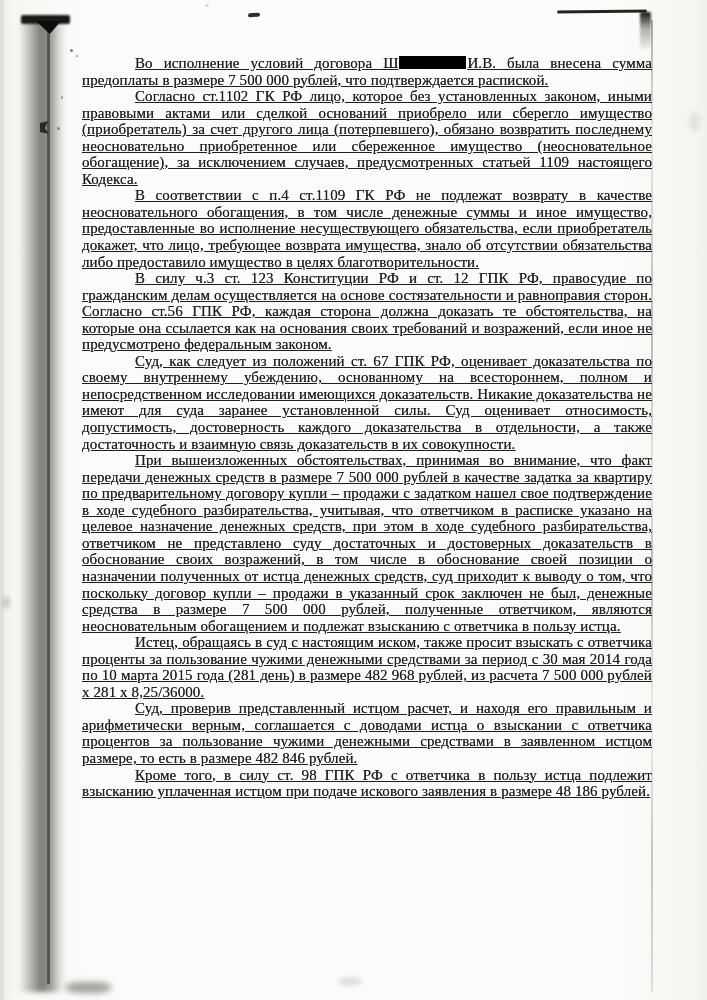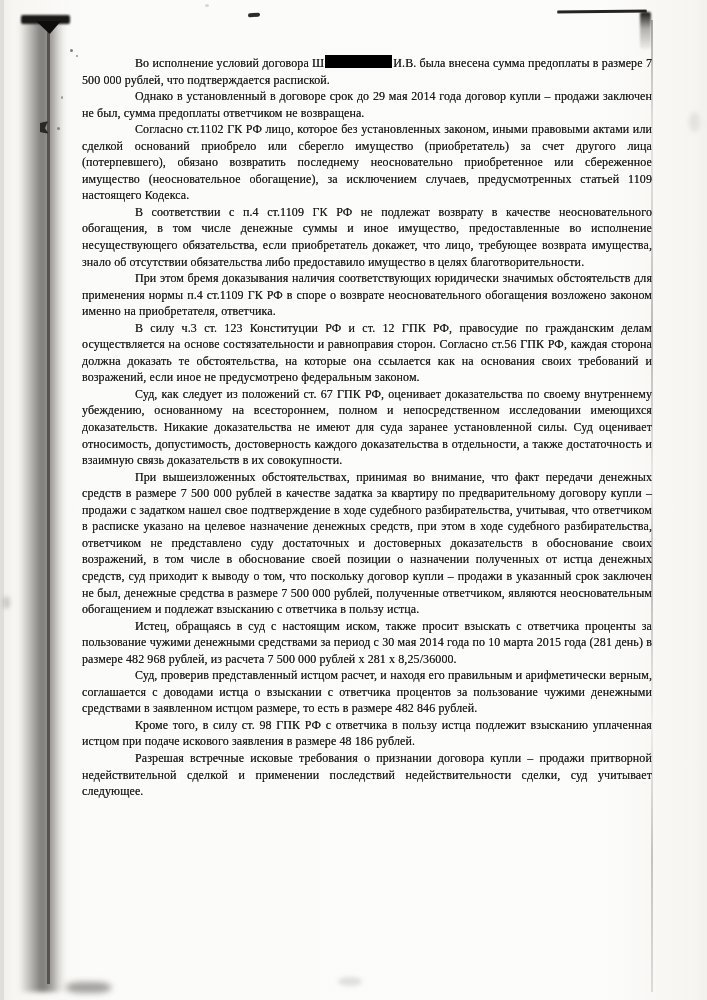--- a/index.html
+++ b/index.html
@@ -37,23 +37,24 @@
   .speck.s2 { left:76px; top:55px; width:2px; height:2px; background:rgba(45,43,41,0.5); }
   .speck.s3 { left:61px; top:96px; width:2px; height:3px; background:rgba(70,68,65,0.5); }
   .speck.s4 { left:57px; top:127px; width:3px; height:3px; background:rgba(55,53,50,0.5); }
   .speck.s5 { left:689px; top:112px; width:11px; height:20px; background:#e4e2de; filter:blur(2px); }
   .speck.s6 { left:3px; top:596px; width:7px; height:13px; background:rgba(125,122,118,0.35); filter:blur(2px); }
   .speck.s7 { left:338px; top:977px; width:24px; height:9px; background:rgba(152,150,146,0.28); filter:blur(2px); }
   .speck.s8 { left:205px; top:4px; width:4px; height:3px; background:rgba(130,128,124,0.3); }
   
   .text-col {
     position:absolute; left:82px; top:55px; width:570px;
-    font-size:12px; line-height:16.55px; color:#1f1e1d;
+    font-size:15px; line-height:16.55px; color:#1f1e1d;
     text-align:justify; letter-spacing:0.1px;
     text-shadow:0 0 0.55px rgba(35,33,31,0.8);
+    text-decoration:underline;
   }
   .para { margin:0; text-indent:53px; }
   .redact { display:inline-block; width:67px; height:13px; background:#000; vertical-align:-1px; margin:0 1px 0 1px; }
 </style>
 </head>
 <body>
 
 <div class="scan">
 
   <div class="left-edge-strip"></div>
@@ -71,26 +72,23 @@
   <div class="speck s2"></div>
   <div class="speck s3"></div>
   <div class="speck s4"></div>
   <div class="speck s5"></div>
   <div class="speck s6"></div>
   <div class="speck s7"></div>
   <div class="speck s8"></div>
 
   <div class="text-col">
     <p class="para"><span>Во исполнение условий договора Ш</span><span class="redact"></span><span>И.В. была внесена сумма предоплаты в размере 7 500 000 рублей, что подтверждается распиской.</span></p>
-    <p class="para">Однако в установленный в договоре срок до 29 мая 2014 года договор купли – продажи заключен не был, сумма предоплаты ответчиком не возвращена.</p>
     <p class="para">Согласно ст.1102 ГК РФ лицо, которое без установленных законом, иными правовыми актами или сделкой оснований приобрело или сберегло имущество (приобретатель) за счет другого лица (потерпевшего), обязано возвратить последнему неосновательно приобретенное или сбереженное имущество (неосновательное обогащение), за исключением случаев, предусмотренных статьей 1109 настоящего Кодекса.</p>
     <p class="para">В соответствии с п.4 ст.1109 ГК РФ не подлежат возврату в качестве неосновательного обогащения, в том числе денежные суммы и иное имущество, предоставленные во исполнение несуществующего обязательства, если приобретатель докажет, что лицо, требующее возврата имущества, знало об отсутствии обязательства либо предоставило имущество в целях благотворительности.</p>
-    <p class="para">При этом бремя доказывания наличия соответствующих юридически значимых обстоятельств для применения нормы п.4 ст.1109 ГК РФ в споре о возврате неосновательного обогащения возложено законом именно на приобретателя, ответчика.</p>
     <p class="para">В силу ч.3 ст. 123 Конституции РФ и ст. 12 ГПК РФ, правосудие по гражданским делам осуществляется на основе состязательности и равноправия сторон. Согласно ст.56 ГПК РФ, каждая сторона должна доказать те обстоятельства, на которые она ссылается как на основания своих требований и возражений, если иное не предусмотрено федеральным законом.</p>
     <p class="para">Суд, как следует из положений ст. 67 ГПК РФ, оценивает доказательства по своему внутреннему убеждению, основанному на всестороннем, полном и непосредственном исследовании имеющихся доказательств. Никакие доказательства не имеют для суда заранее установленной силы. Суд оценивает относимость, допустимость, достоверность каждого доказательства в отдельности, а также достаточность и взаимную связь доказательств в их совокупности.</p>
     <p class="para">При вышеизложенных обстоятельствах, принимая во внимание, что факт передачи денежных средств в размере 7 500 000 рублей в качестве задатка за квартиру по предварительному договору купли – продажи с задатком нашел свое подтверждение в ходе судебного разбирательства, учитывая, что ответчиком в расписке указано на целевое назначение денежных средств, при этом в ходе судебного разбирательства, ответчиком не представлено суду достаточных и достоверных доказательств в обоснование своих возражений, в том числе в обоснование своей позиции о назначении полученных от истца денежных средств, суд приходит к выводу о том, что поскольку договор купли – продажи в указанный срок заключен не был, денежные средства в размере 7 500 000 рублей, полученные ответчиком, являются неосновательным обогащением и подлежат взысканию с ответчика в пользу истца.</p>
     <p class="para">Истец, обращаясь в суд с настоящим иском, также просит взыскать с ответчика проценты за пользование чужими денежными средствами за период с 30 мая 2014 года по 10 марта 2015 года (281 день) в размере 482 968 рублей, из расчета 7 500 000 рублей х 281 х 8,25/36000.</p>
     <p class="para">Суд, проверив представленный истцом расчет, и находя его правильным и арифметически верным, соглашается с доводами истца о взыскании с ответчика процентов за пользование чужими денежными средствами в заявленном истцом размере, то есть в размере 482 846 рублей.</p>
     <p class="para">Кроме того, в силу ст. 98 ГПК РФ с ответчика в пользу истца подлежит взысканию уплаченная истцом при подаче искового заявления в размере 48 186 рублей.</p>
-    <p class="para">Разрешая встречные исковые требования о признании договора купли – продажи притворной недействительной сделкой и применении последствий недействительности сделки, суд учитывает следующее.</p>
   </div>
 
 </div>
 
 </body></html>

